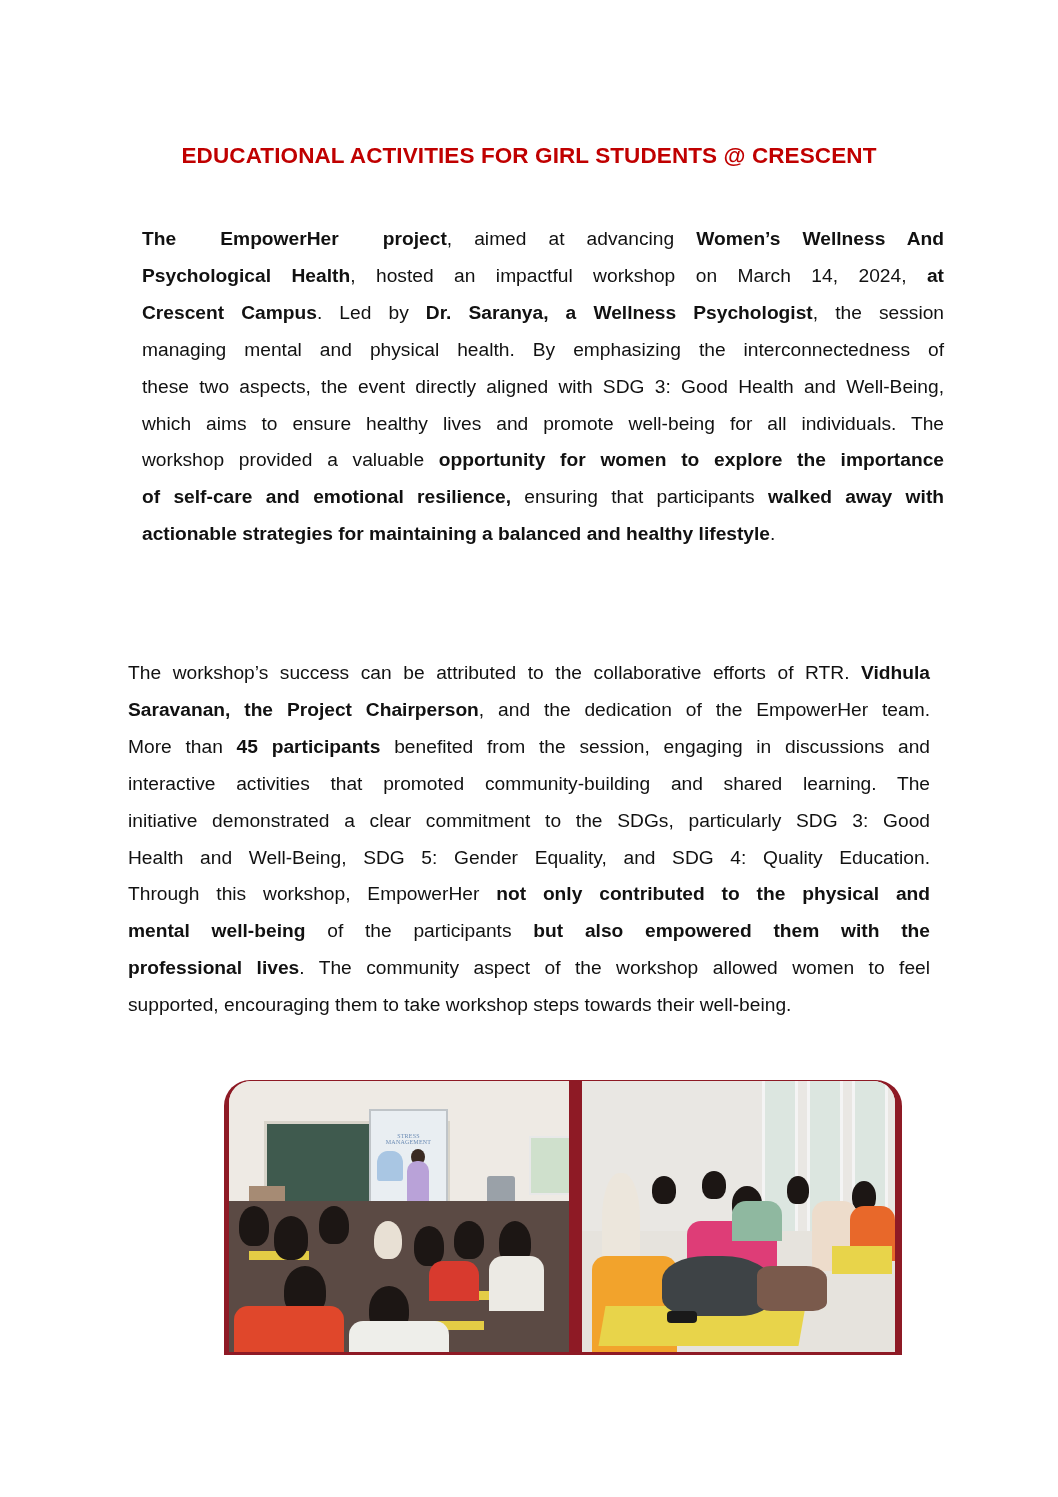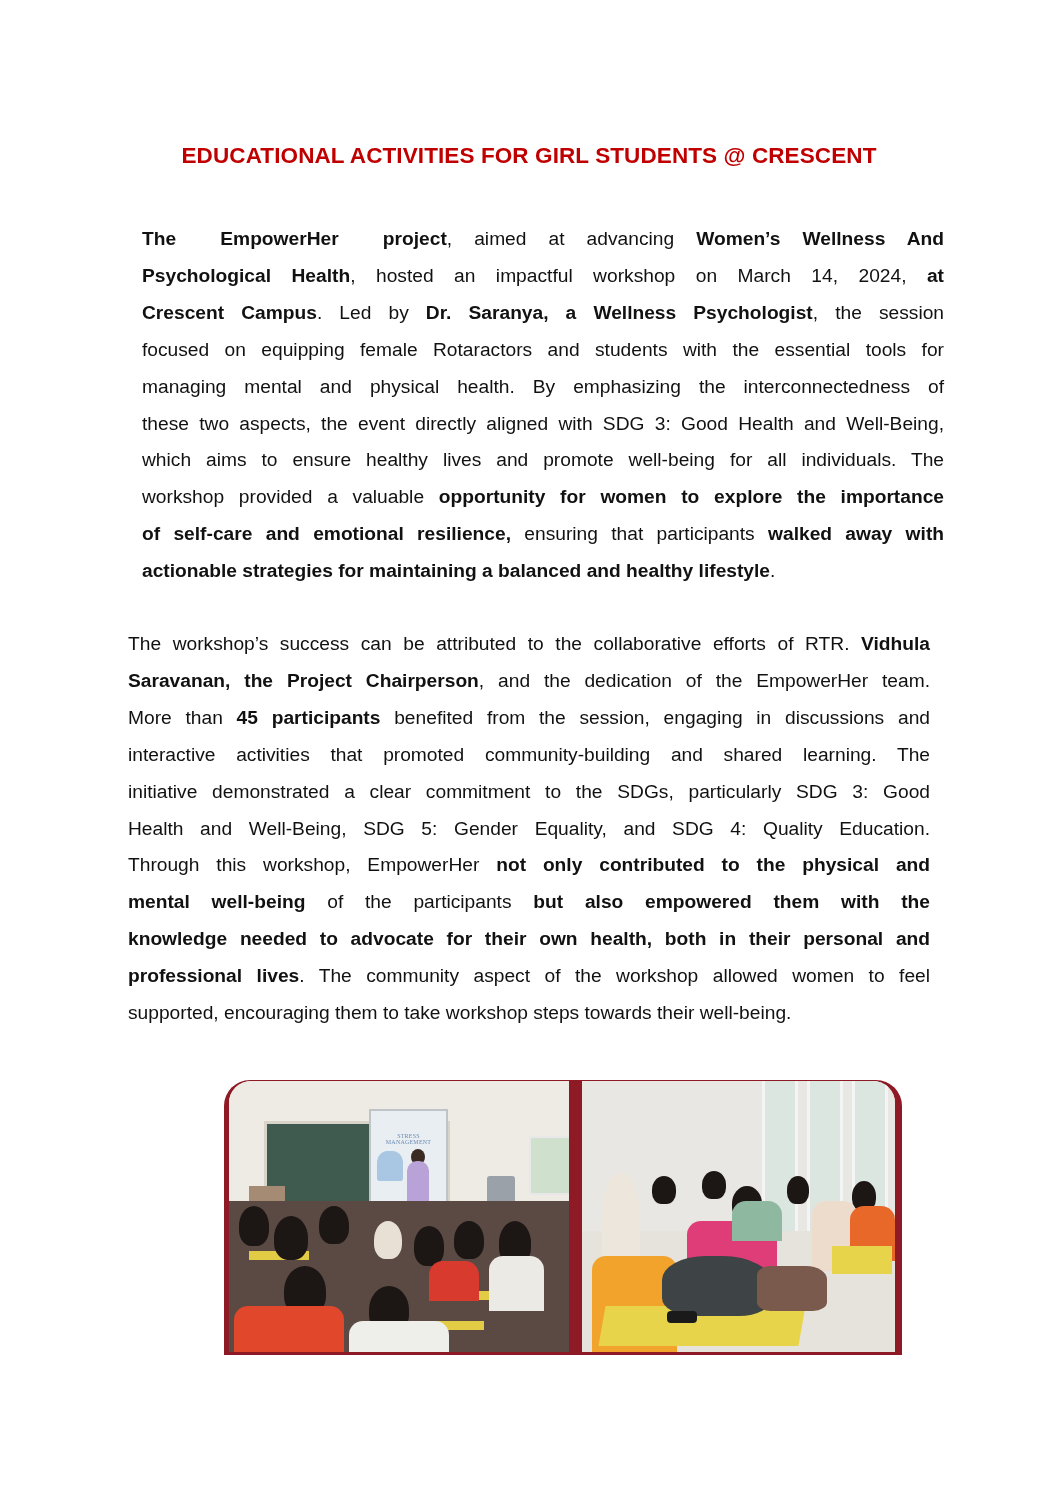--- a/index.html
+++ b/index.html
@@ -47,21 +47,21 @@
       text-align: justify;
       text-align-last: justify;
       white-space: nowrap;
       overflow: visible;
     }
     .para .line.last {
       text-align-last: left;
     }
     .para b { font-weight: bold; }
     #para1 { top: 221px; margin-left: 14px; }
-    #para2 { top: 626px; }
+    #para2 { top: 655px; }
 
     
     .collage {
       position: absolute;
       left: 224px;
       top: 1080px;
       width: 678px;
       height: 275px;
       background: #8e1a25;
       border-radius: 26px 26px 0 0;
@@ -112,38 +112,36 @@
 <body>
 
 <div class="page">
 
   <h1 class="title">EDUCATIONAL ACTIVITIES FOR GIRL STUDENTS @ CRESCENT</h1>
 
   <div class="para" id="para1">
       <span class="line"><b>The&nbsp;&nbsp;EmpowerHer&nbsp;&nbsp;project</b><span>, aimed at advancing </span><b>Women’s Wellness And</b></span>
       <span class="line"><b>Psychological Health</b><span>, hosted an impactful workshop on March 14, 2024, </span><b>at</b></span>
       <span class="line"><b>Crescent Campus</b><span>. Led by </span><b>Dr. Saranya, a Wellness Psychologist</b><span>, the session</span></span>
-      <span class="line"><span>focused on equipping female Rotaractors and students with the essential tools for</span></span>
       <span class="line"><span>managing mental and physical health. By emphasizing the interconnectedness of</span></span>
       <span class="line"><span>these two aspects, the event directly aligned with SDG 3: Good Health and Well-Being,</span></span>
       <span class="line"><span>which aims to ensure healthy lives and promote well-being for all individuals. The</span></span>
       <span class="line"><span>workshop provided a valuable </span><b>opportunity for women to explore the importance</b></span>
       <span class="line"><b>of self-care and emotional resilience,</b><span> ensuring that participants </span><b>walked away with</b></span>
       <span class="line last"><b>actionable strategies for maintaining a balanced and healthy lifestyle</b><span>.</span></span>
     </div>
   <div class="para" id="para2">
       <span class="line"><span>The workshop’s success can be attributed to the collaborative efforts of  RTR. </span><b>Vidhula</b></span>
       <span class="line"><b>Saravanan, the Project Chairperson</b><span>, and the dedication of the EmpowerHer team.</span></span>
       <span class="line"><span>More than </span><b>45 participants</b><span> benefited from the session, engaging in discussions and</span></span>
       <span class="line"><span>interactive activities that promoted community-building and shared learning. The</span></span>
       <span class="line"><span>initiative demonstrated a clear commitment to the SDGs, particularly SDG 3: Good</span></span>
       <span class="line"><span>Health and Well-Being, SDG 5: Gender Equality, and SDG 4: Quality Education.</span></span>
       <span class="line"><span>Through this workshop, EmpowerHer </span><b>not only contributed to the physical and</b></span>
       <span class="line"><b>mental well-being</b><span> of the participants </span><b>but also empowered them with the</b></span>
-      <span class="line"><b>knowledge needed to advocate for their own health, both in their personal and</b></span>
       <span class="line"><b>professional lives</b><span>. The community aspect of the workshop allowed women to feel</span></span>
       <span class="line last"><span>supported, encouraging them to take workshop steps towards their well-being.</span></span>
     </div>
 
   <div class="collage">
     <div class="photo left">
       <div class="wall"></div>
       <div class="board"></div>
       <div class="podium"></div>
       <div class="screen">

